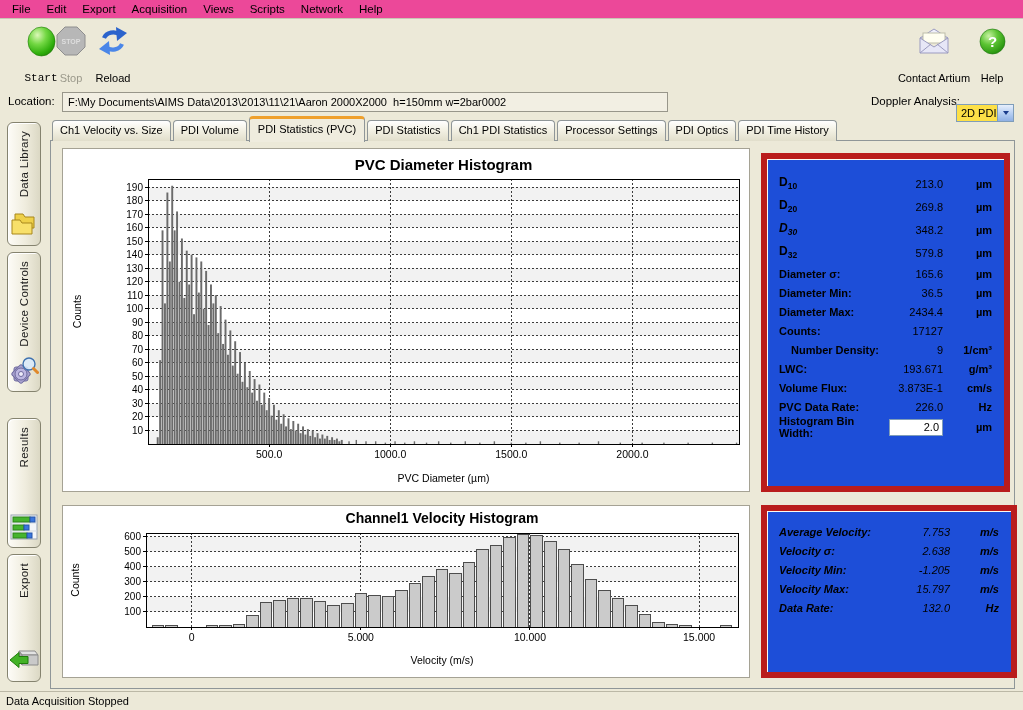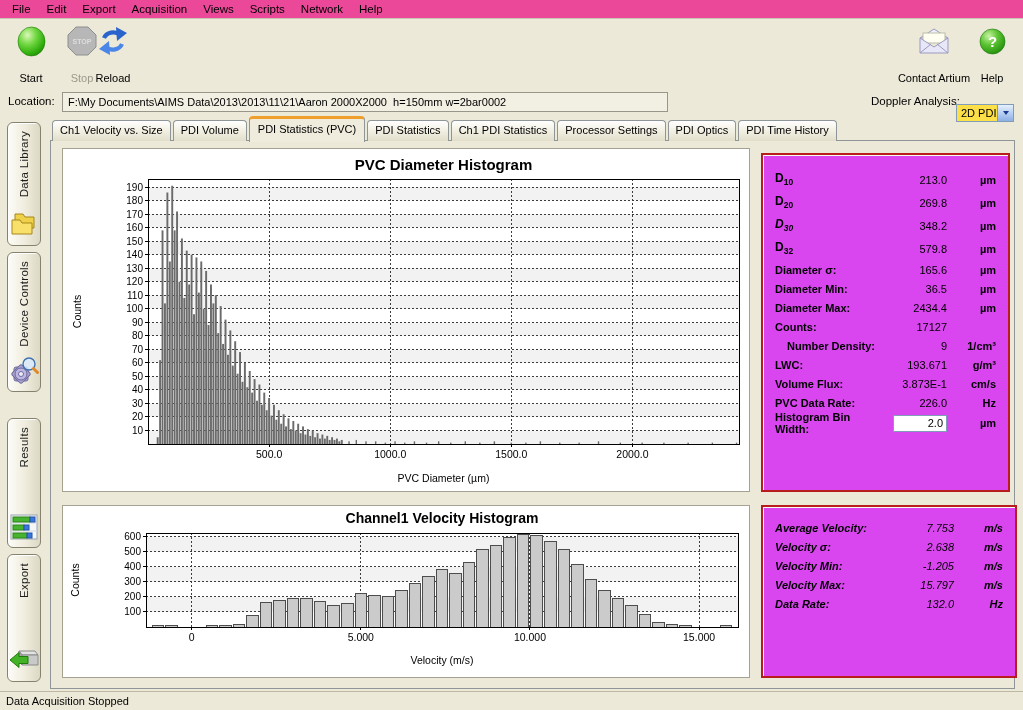--- a/index.html
+++ b/index.html
@@ -53,22 +53,22 @@
   .tab.active{border-top:3px solid #efa02c;background:#efecde;padding:4px 8px 6px 8px;height:13px;
        margin-bottom:-1px;z-index:4;}
 
   
   #main-panel{position:absolute;left:50px;top:140px;width:965px;height:549px;
               border:1px solid #8f9698;background:#ece9d8;box-sizing:border-box;}
   .chart-panel{position:absolute;background:#fff;border:1px solid #a5a294;box-sizing:border-box;}
   #chart1-panel{left:62px;top:148px;width:688px;height:344px;}
   #chart2-panel{left:62px;top:505px;width:688px;height:173px;}
 
-  .stats-panel{position:absolute;border:2px solid #b91c1c;box-shadow:inset 1px 1px 0 #fbfaf3;
-               background:#d946ef;box-sizing:border-box;}
+  .stats-panel{position:absolute;border:6px solid #b91c1c;box-shadow:inset 1px 1px 0 #fbfaf3;
+               background:#1d4ed8;box-sizing:border-box;}
   #stats1-panel{left:761px;top:153px;width:249px;height:339px;padding:13px 12px;}
   #stats2-panel{left:761px;top:505px;width:256px;height:173px;padding:11px 12px;font-style:italic;}
   .stat-row{display:flex;align-items:center;height:19px;}
   .stat-row.dsub{height:23px;}
   .stat-row.inputrow{height:22px;}
   .stat-label{flex:1;font-weight:bold;font-size:11px;}
   .stat-label sub{font-size:8.5px;font-weight:bold;}
   .stat-value{width:62px;text-align:right;font-size:11px;}
   .stat-unit{width:40px;padding-left:9px;font-weight:bold;font-size:11px;text-align:right;}
   .bin-input{width:46px;height:15px;border:1px solid #7f9db9;background:#fff;font-family:inherit;
@@ -89,37 +89,37 @@
       <div class="menu-item">Edit</div>
       <div class="menu-item">Export</div>
       <div class="menu-item">Acquisition</div>
       <div class="menu-item">Views</div>
       <div class="menu-item">Scripts</div>
       <div class="menu-item">Network</div>
       <div class="menu-item">Help</div>
     </div>
 
   <div id="toolbar">
-      <div class="tool-btn" style="left: 8px; width: 46px;">
+      <div class="tool-btn" style="left: 18px; width: 46px; font-family: Liberation Mono, monospace;">
         <span class="ticon">
           <svg width="31" height="31" viewBox="0 0 31 31">
             <defs>
               <radialGradient id="gStart" cx="35%" cy="28%" r="80%">
                 <stop offset="0" stop-color="#dcf8b8"></stop>
                 <stop offset="0.4" stop-color="#74d844"></stop>
                 <stop offset="0.8" stop-color="#2fae0c"></stop>
                 <stop offset="1" stop-color="#218a05"></stop>
               </radialGradient>
             </defs>
             <ellipse cx="15.5" cy="15.5" rx="13.5" ry="14.5" fill="url(#gStart)" stroke="#1c7a06" stroke-width="0.6"></ellipse>
           </svg>
         </span>
         <span class="tlabel">Start</span>
       </div>
-      <div class="tool-btn disabled" style="left: 59px; width: 46px;">
+      <div class="tool-btn disabled" style="left: 48px; width: 46px;">
         <span class="ticon">
           <svg width="30" height="30" viewBox="0 0 30 30">
             <polygon points="9,1 21,1 29,9 29,21 21,29 9,29 1,21 1,9" fill="#b7b7b7" stroke="#8e8e8e"></polygon>
             <text x="15" y="18" text-anchor="middle" font-size="7" font-weight="bold" fill="#dedede">STOP</text>
           </svg>
         </span>
         <span class="tlabel">Stop</span>
       </div>
       <div class="tool-btn" style="left: 90px; width: 46px;">
         <span class="ticon">

